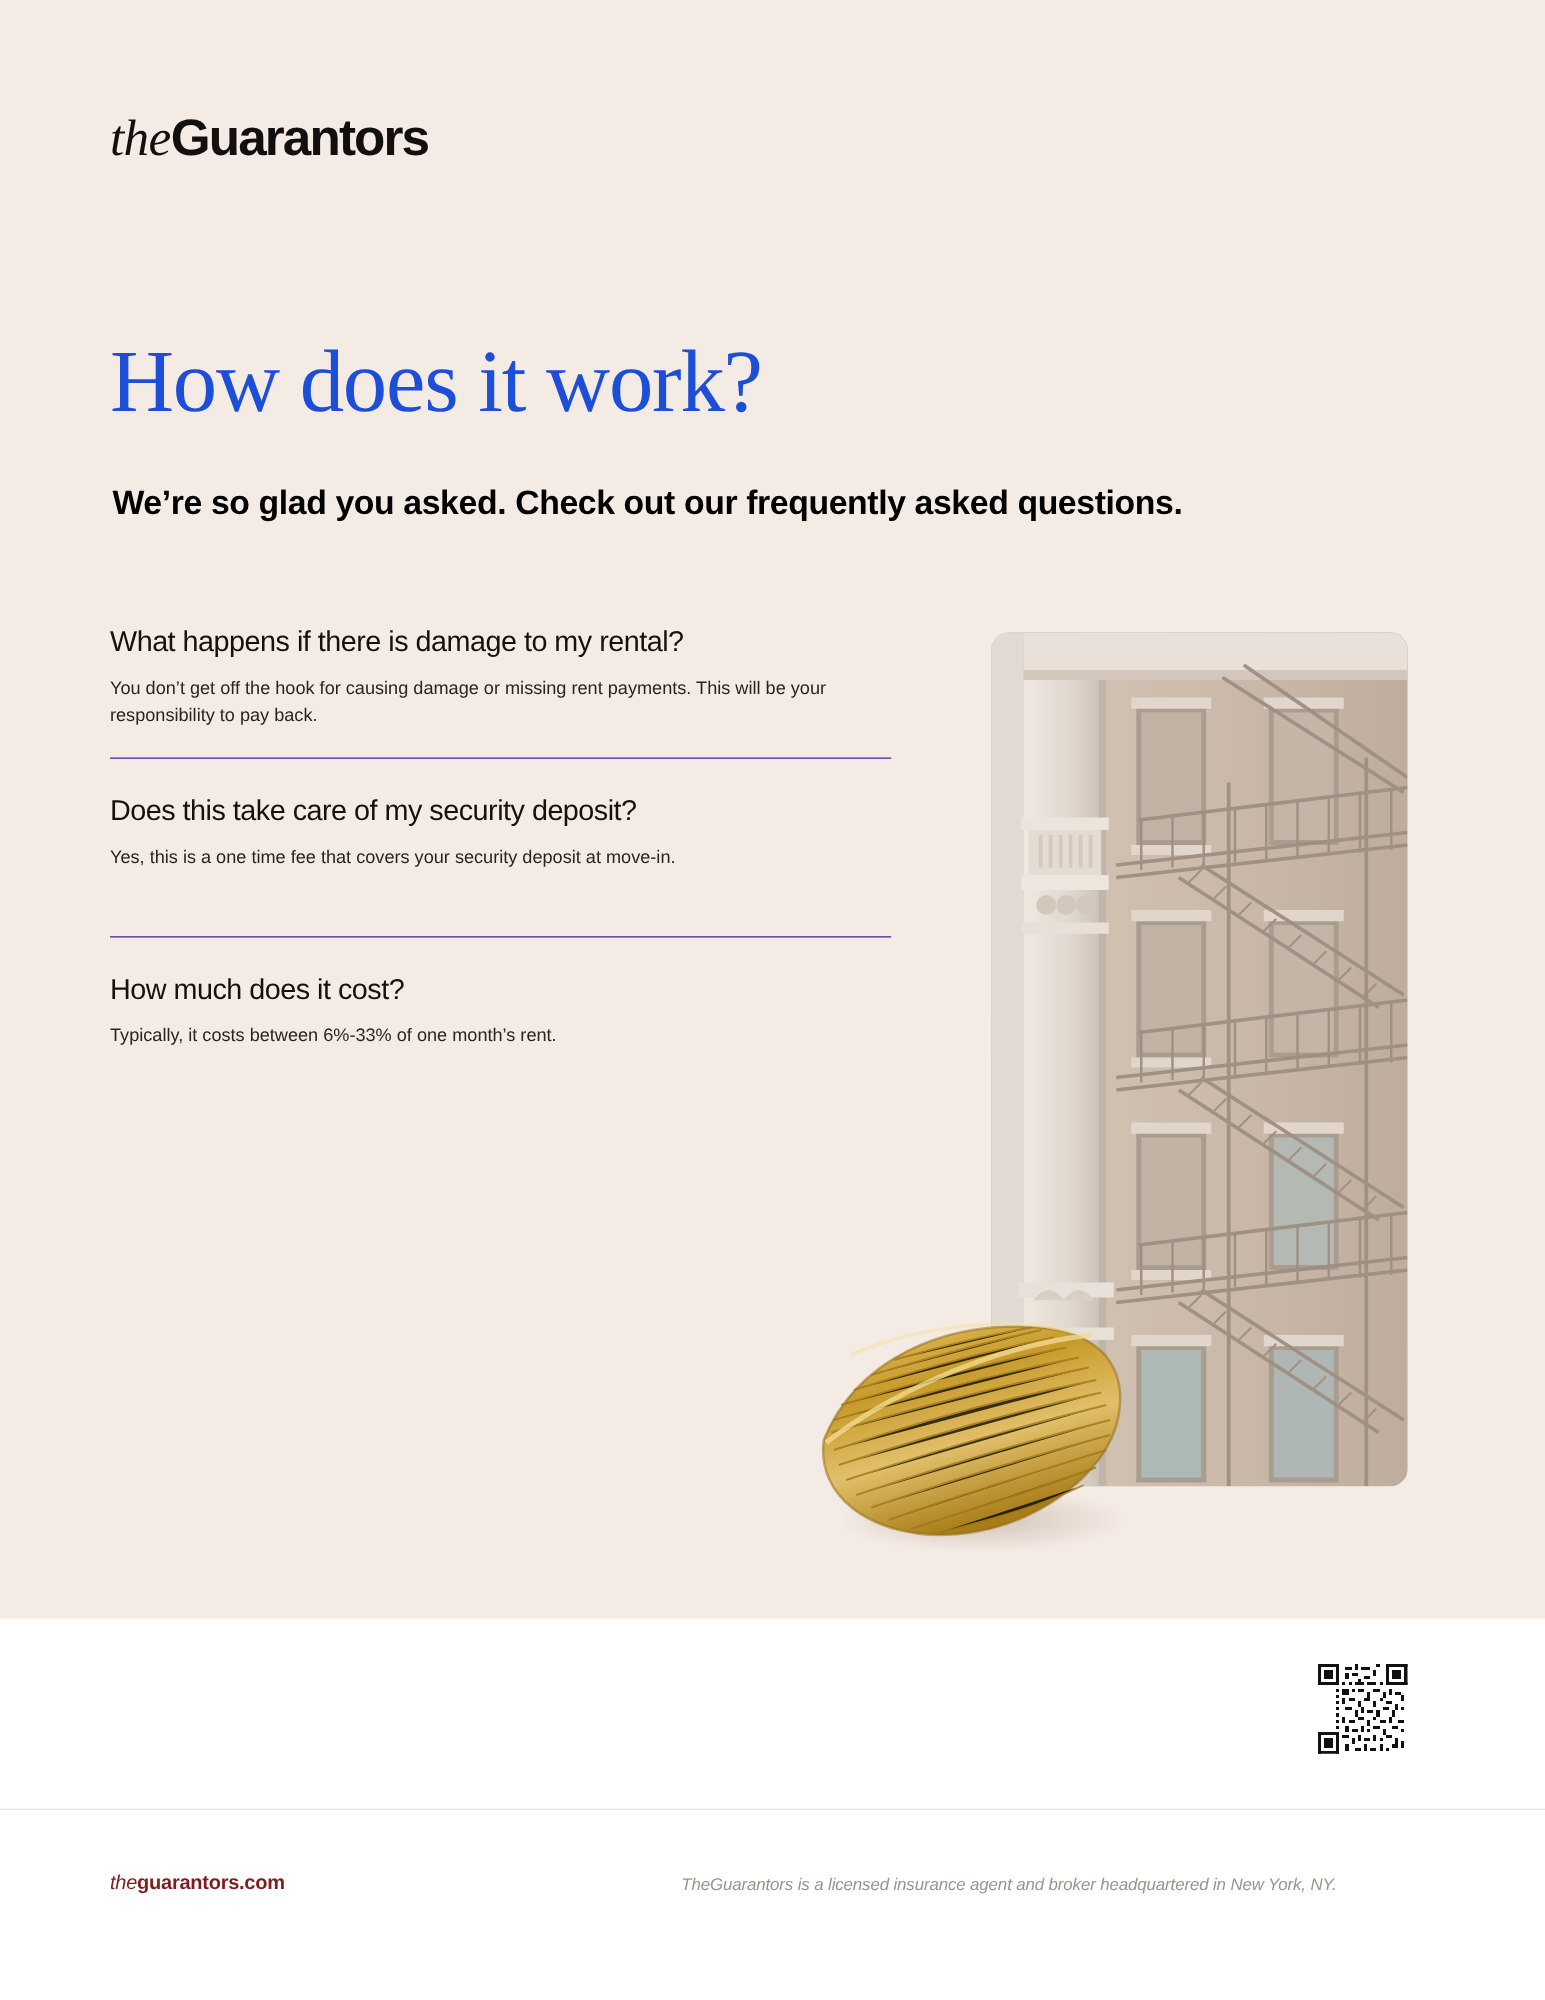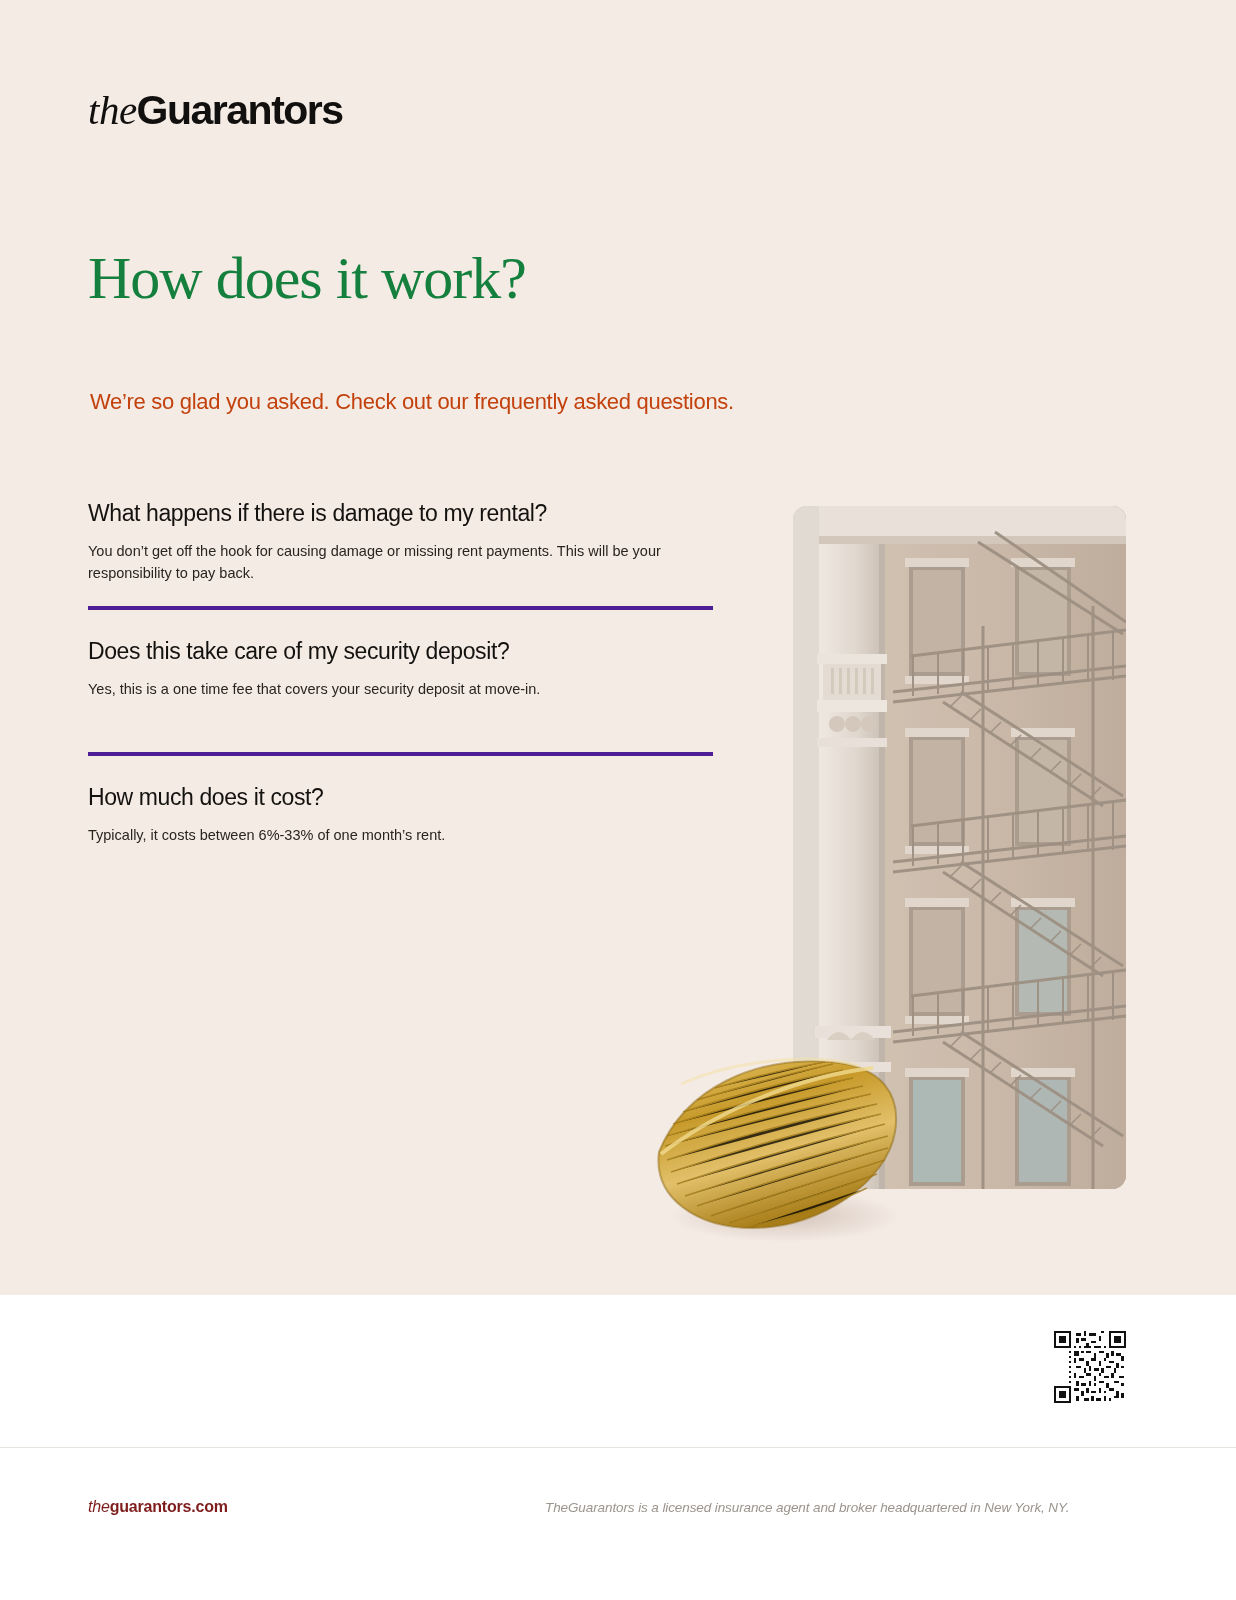--- a/index.html
+++ b/index.html
@@ -46,52 +46,52 @@
   }
   .logo .logo-name {
     font-weight: 700;
     font-family: "Liberation Sans", sans-serif;
     letter-spacing: -1.5px;
   }
   
   .headline {
     position: absolute;
     left: 88px;
-    top: 232px;
+    top: 260px;
     font-family: "Liberation Serif", serif;
-    font-size: 60px;
+    font-size: 71px;
     line-height: 92px;
-    color: #15803d;
+    color: #1d4ed8;
     letter-spacing: -1px;
     margin: 0;
     font-weight: 400;
   }
   .subhead {
     position: absolute;
     left: 90px;
     top: 385px;
-    font-size: 22px;
+    font-size: 27px;
     line-height: 34px;
-    color: #c2410c;
+    color: #000000;
     letter-spacing: -0.3px;
     margin: 0;
-    font-weight: 400;
+    font-weight: 700;
   }
   
   .faq-list {
     position: absolute;
     left: 88px;
     top: 498px;
     width: 625px;
   }
   .faq-item {
     padding-bottom: 22px;
   }
   .faq-item + .faq-item {
-    border-top: 4px solid #4c1d95;
+    border-top: 1px solid #4c1d95;
     padding-top: 26px;
   }
   .faq-q {
     font-size: 23px;
     line-height: 30px;
     color: #14120f;
     letter-spacing: -0.4px;
     margin: 0 0 12px 0;
     font-weight: 400;
   }

